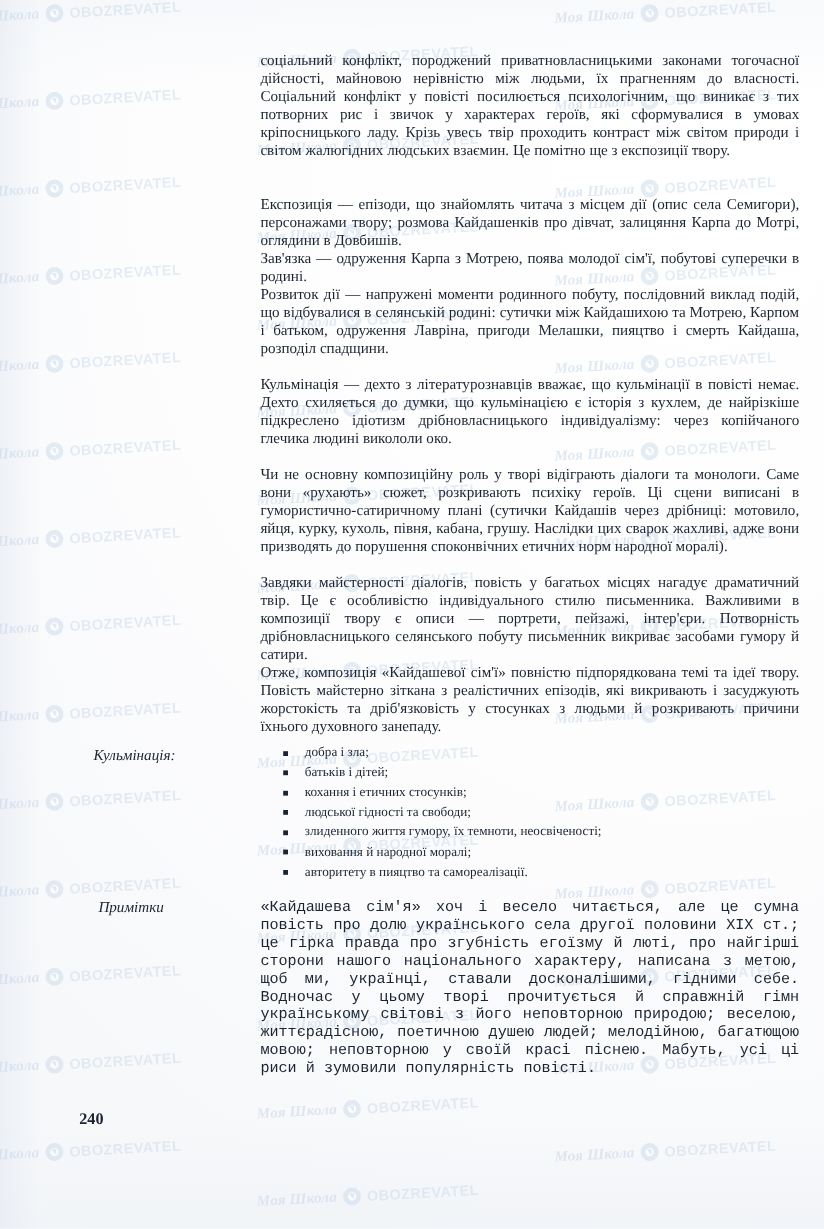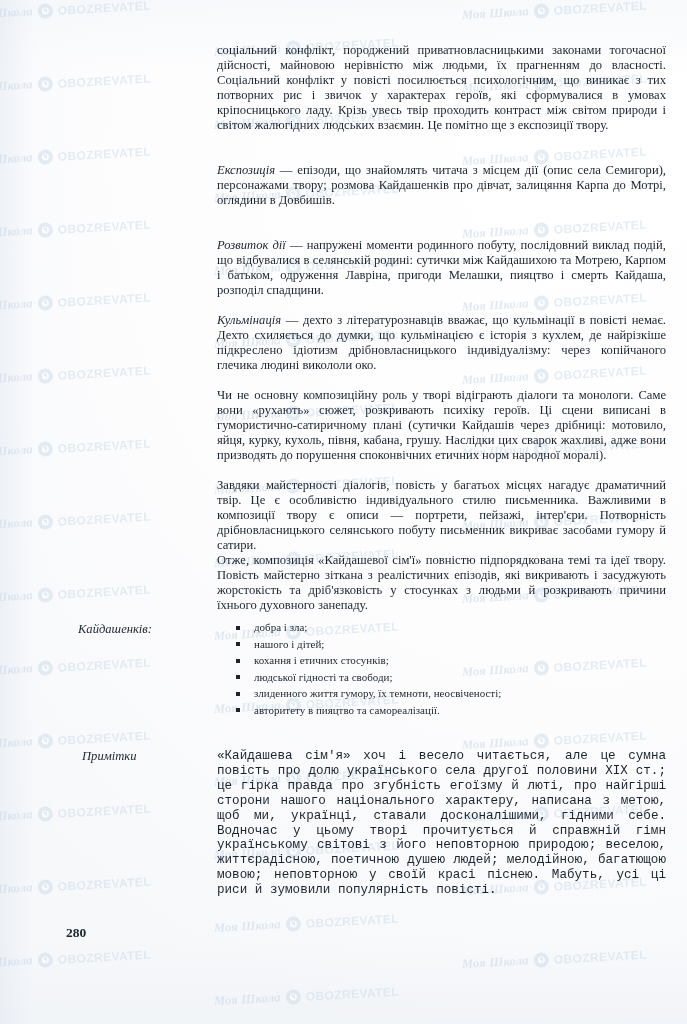--- a/index.html
+++ b/index.html
@@ -108,21 +108,20 @@
     text-justify: inter-word;
     font-size: 12.6px;
     line-height: 14.9px;
     color: #1d2633;
   }
   .textcol p {
     margin: 0;
     text-indent: 0;
   }
   .term {
-    font-style: italic;
   }
   .label {
     position: absolute;
     font-style: italic;
     font-size: 12.6px;
     line-height: 14.9px;
     color: #1d2633;
     white-space: nowrap;
   }
   .bullets {
@@ -390,20 +389,23 @@
 <div id="content">
 
   <div class="textcol" style="top:43px;">
     <p>соціальний конфлікт, породжений приватновласницькими законами тогочасної дійсності, майновою нерівністю між людьми, їх прагненням до власності. Соціальний конфлікт у повісті посилюється психологічним, що виникає з тих потворних рис і звичок у характерах героїв, які сформувалися в умовах кріпосницького ладу. Крізь увесь твір проходить контраст між світом природи і світом жалюгідних людських взаємин. Це помітно ще з експозиції твору.</p>
   </div>
 
   <div class="textcol" style="top:163px;">
     <p><span class="term">Експозиція</span><span> — епізоди, що знайомлять читача з місцем дії (опис села Семигори), персонажами твору; розмова Кайдашенків про дівчат, залицяння Карпа до Мотрі, оглядини в Довбишів.</span></p>
   </div>
 
+  <div class="textcol" style="top:208px;">
+    <p><span class="term">Зав'язка</span><span> — одруження Карпа з Мотрею, поява молодої сім'ї, побутові суперечки в родині.</span></p>
+  </div>
 
   <div class="textcol" style="top:238px;">
     <p><span class="term">Розвиток дії</span><span> — напружені моменти родинного побуту, послідовний виклад подій, що відбувалися в селянській родині: сутички між Кайдашихою та Мотрею, Карпом і батьком, одруження Лавріна, пригоди Мелашки, пияцтво і смерть Кайдаша, розподіл спадщини.</span></p>
   </div>
 
   <div class="textcol" style="top:313px;">
     <p><span class="term">Кульмінація</span><span> — дехто з літературознавців вважає, що кульмінації в повісті немає. Дехто схиляється до думки, що кульмінацією є історія з кухлем, де найрізкіше підкреслено ідіотизм дрібновласницького індивідуалізму: через копійчаного глечика людині викололи око.</span></p>
   </div>
 
 
@@ -412,29 +414,30 @@
   </div>
 
   <div class="textcol" style="top:478px;">
     <p>Завдяки майстерності діалогів, повість у багатьох місцях нагадує драматичний твір. Це є особливістю індивідуального стилю письменника. Важливими в композиції твору є описи — портрети, пейзажі, інтер'єри. Потворність дрібновласницького селянського побуту письменник викриває засобами гумору й сатири.</p>
   </div>
 
   <div class="textcol" style="top:526px;margin-top:27px;">
     <p>Отже, композиція «Кайдашевої сім'ї» повністю підпорядкована темі та ідеї твору. Повість майстерно зіткана з реалістичних епізодів, які викривають і засуджують жорстокість та дріб'язковість у стосунках з людьми й розкривають причини їхнього духовного занепаду.</p>
   </div>
 
-  <div class="label" style="left:78px; top:622px;">Кайдашенків:</div>
+  <div class="label" style="left:78px; top:622px;">Кульмінація:</div>
   <ul class="bullets" style="top:619px;" id="bullets-problematyka">
       <li><span>добра і зла;</span></li>
-      <li><span>нашого і дітей;</span></li>
+      <li><span>батьків і дітей;</span></li>
       <li><span>кохання і етичних стосунків;</span></li>
       <li><span>людської гідності та свободи;</span></li>
       <li><span>злиденного життя гумору, їх темноти, неосвіченості;</span></li>
+      <li><span>виховання й народної моралі;</span></li>
       <li><span>авторитету в пияцтво та самореалізації.</span></li>
     </ul>
 
   <div class="label" style="left:82px; top:749px;">Примітки</div>
   <div class="textcol" style="top:749px;font-family:Liberation Mono, monospace;">
     <p>«Кайдашева сім'я» хоч і весело читається, але це сумна повість про долю українського села другої половини XIX ст.; це гірка правда про згубність егоїзму й люті, про найгірші сторони нашого національного характеру, написана з метою, щоб ми, українці, ставали досконалішими, гідними себе. Водночас у цьому творі прочитується й справжній гімн українському світові з його неповторною природою; веселою, життєрадісною, поетичною душею людей; мелодійною, багатющою мовою; неповторною у своїй красі піснею. Мабуть, усі ці риси й зумовили популярність повісті.</p>
   </div>
 
-  <div id="page-number">280</div>
+  <div id="page-number">240</div>
 </div>
 
 </body></html>

